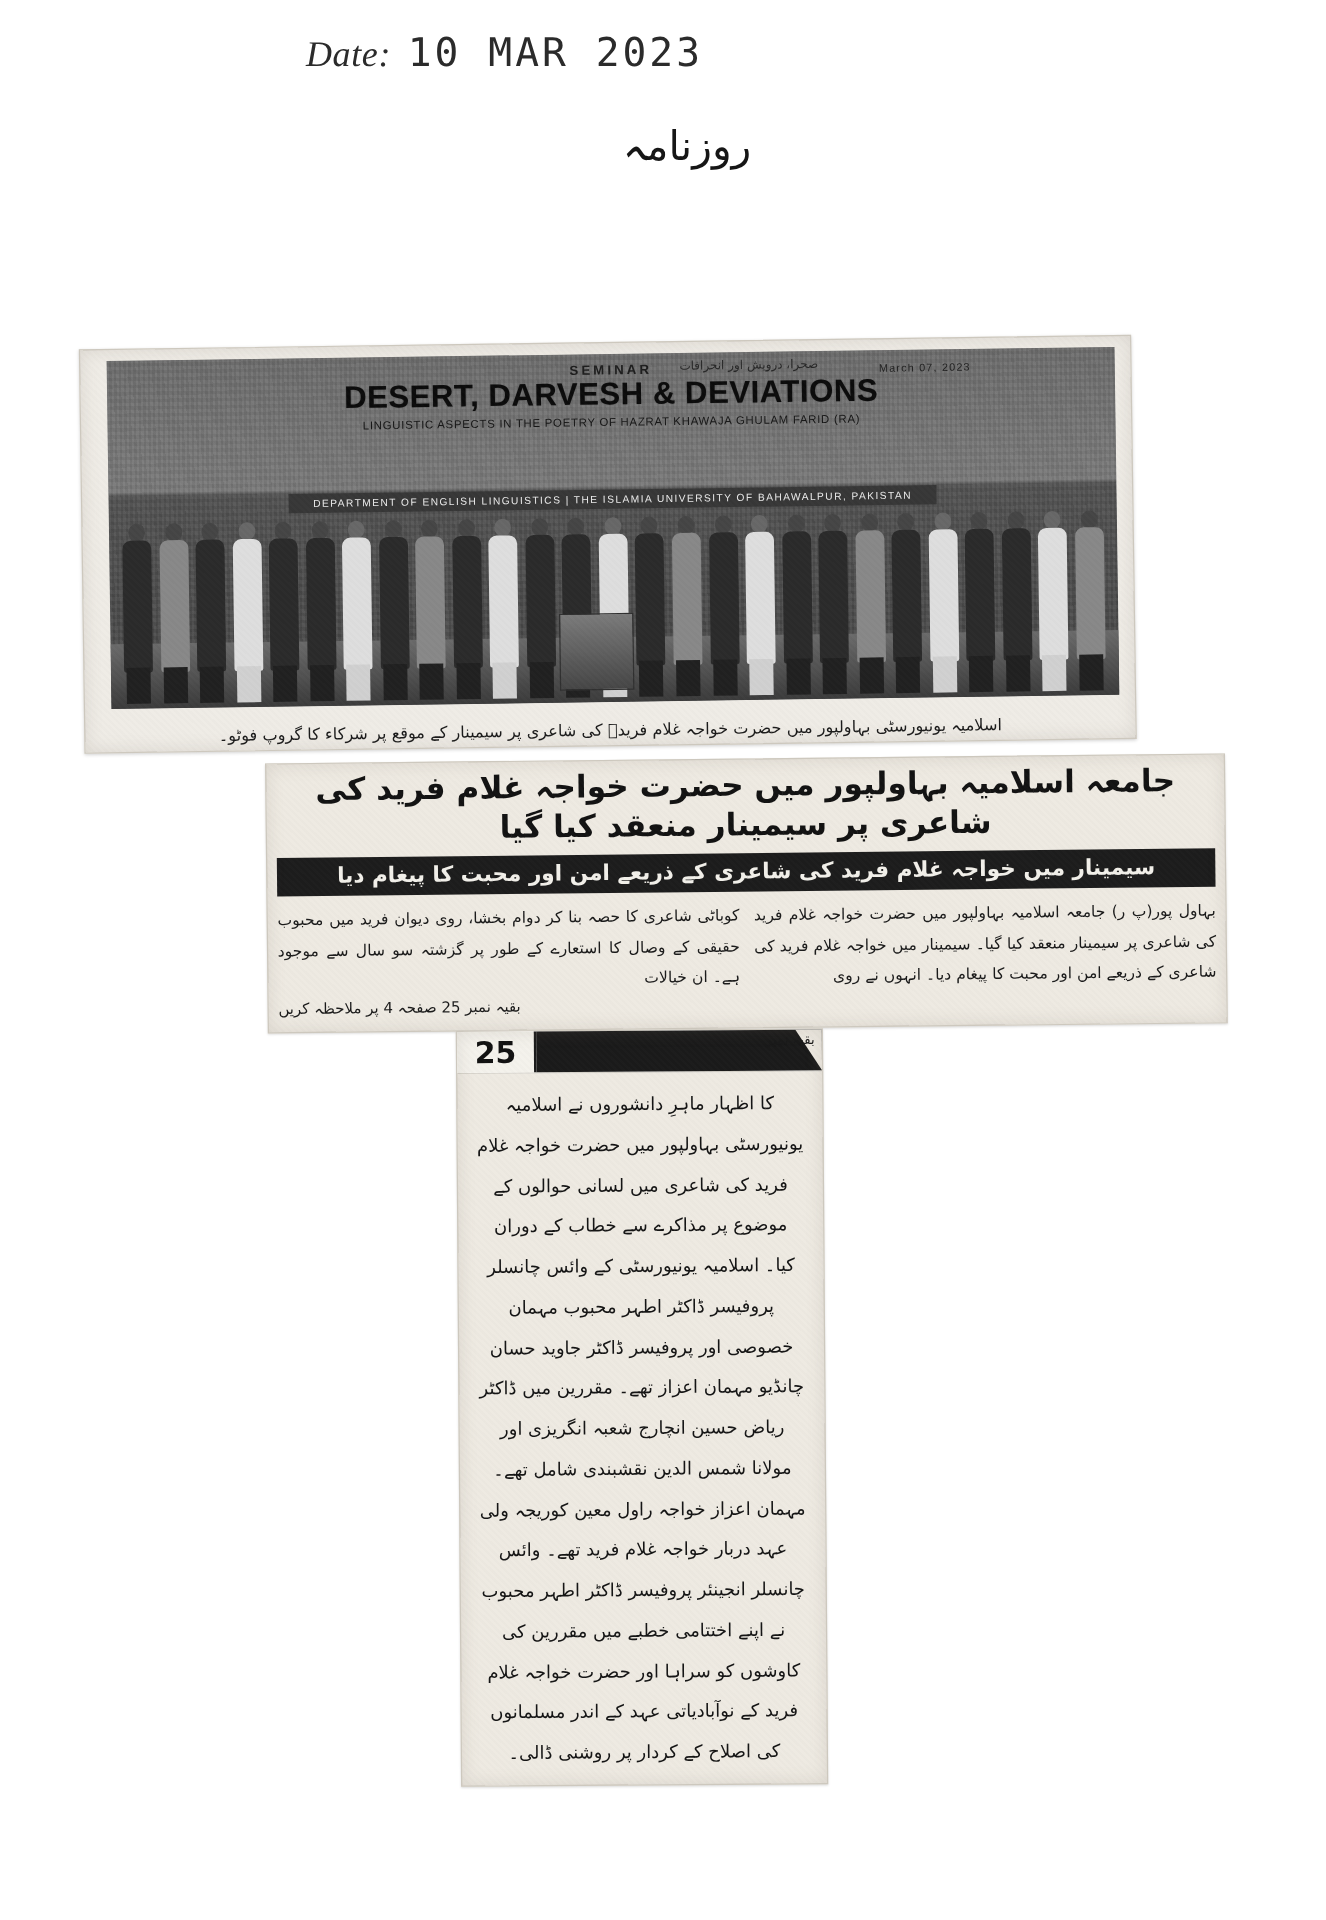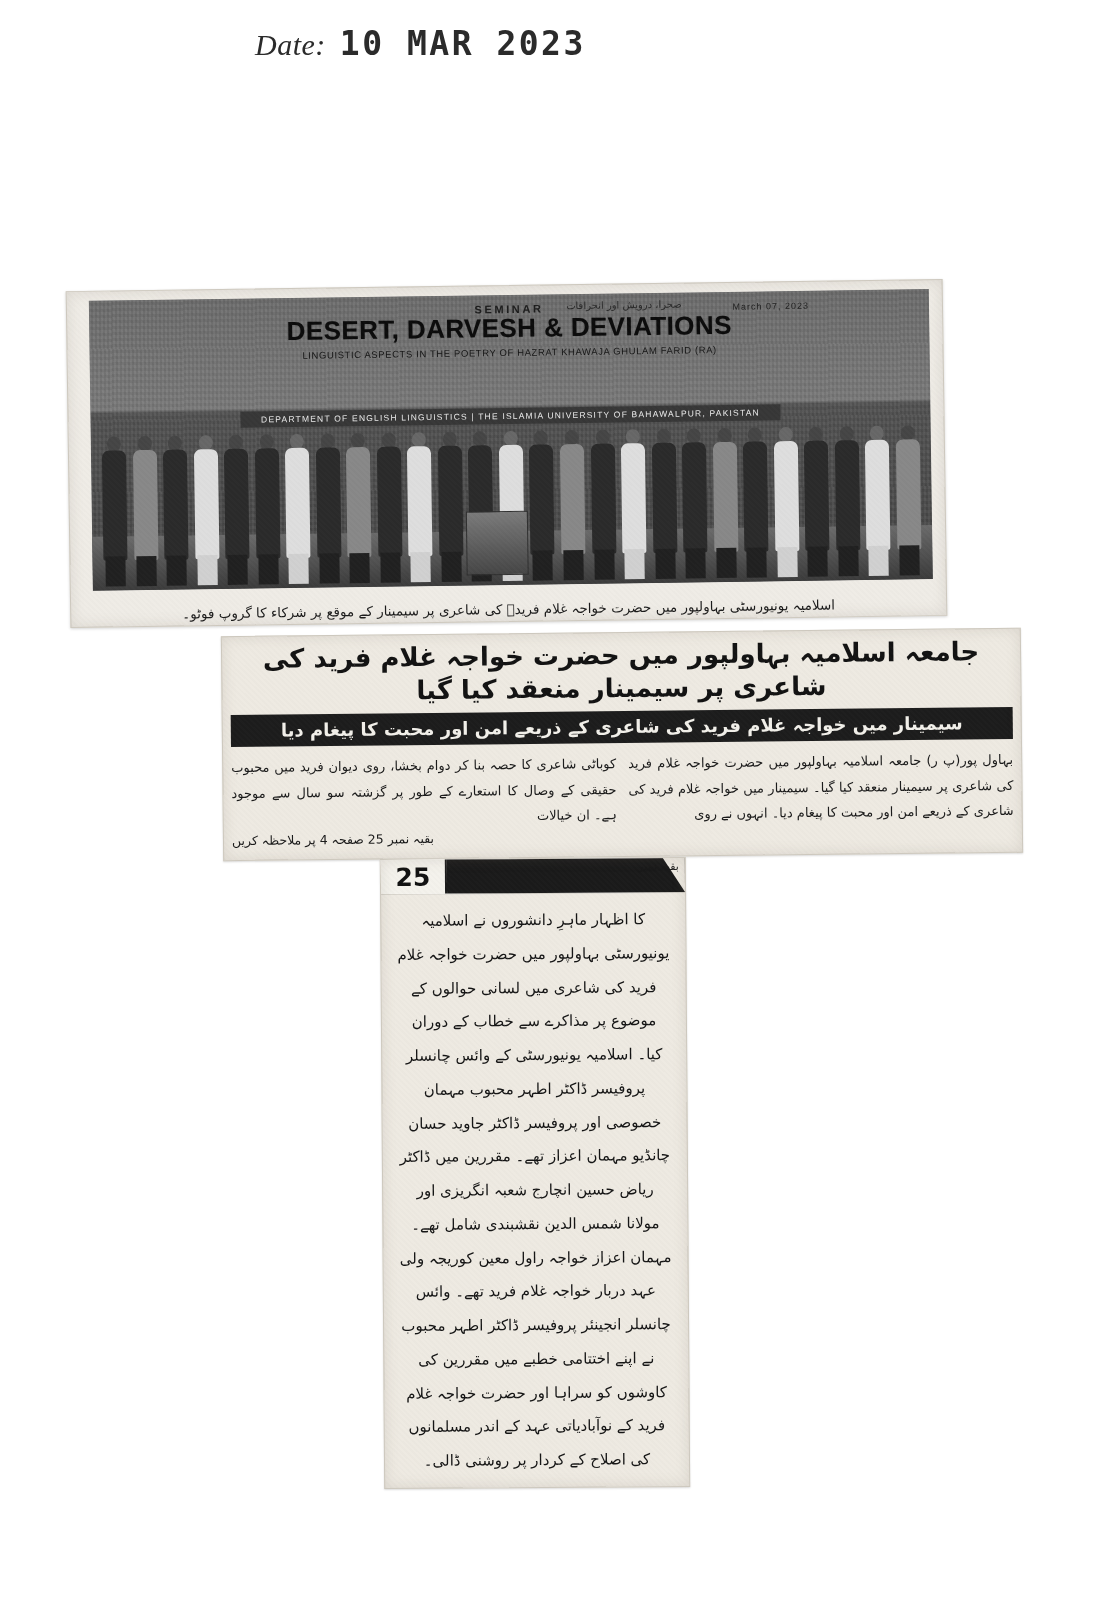--- a/index.html
+++ b/index.html
@@ -28,21 +28,21 @@
   .date-stamp .label {
     font-family: "Liberation Serif", serif;
     font-size: 30px;
     letter-spacing: 0.5px;
     filter: blur(0.25px);
     font-style: italic;
   }
   .date-stamp .value {
     font-family: "DejaVu Sans Mono", monospace;
     font-size: 33px;
-    font-weight: bold;
+    font-weight: normal;
     letter-spacing: 2.5px;
     filter: blur(0.3px);
   }
 
   
   .masthead {
     position: absolute;
     top: 105px;
     left: 0;
     width: 1105px;
@@ -393,20 +393,21 @@
 </style>
 </head>
 <body>
 
 <div class="date-stamp">
   <span class="label">Date:</span>
   <span class="value">10 MAR 2023</span>
 </div>
 
 <div class="masthead">
+  <div class="small-name">روزنامہ</div>
 </div>
 
 <div class="photo-clip">
   <div class="photo-inner">
     <div class="backdrop"></div>
     <div class="bd-texture"></div>
 
     <div class="banner-urdu">صحرا، درویش اور انحرافات</div>
     <div class="banner-date">March 07, 2023</div>
 

